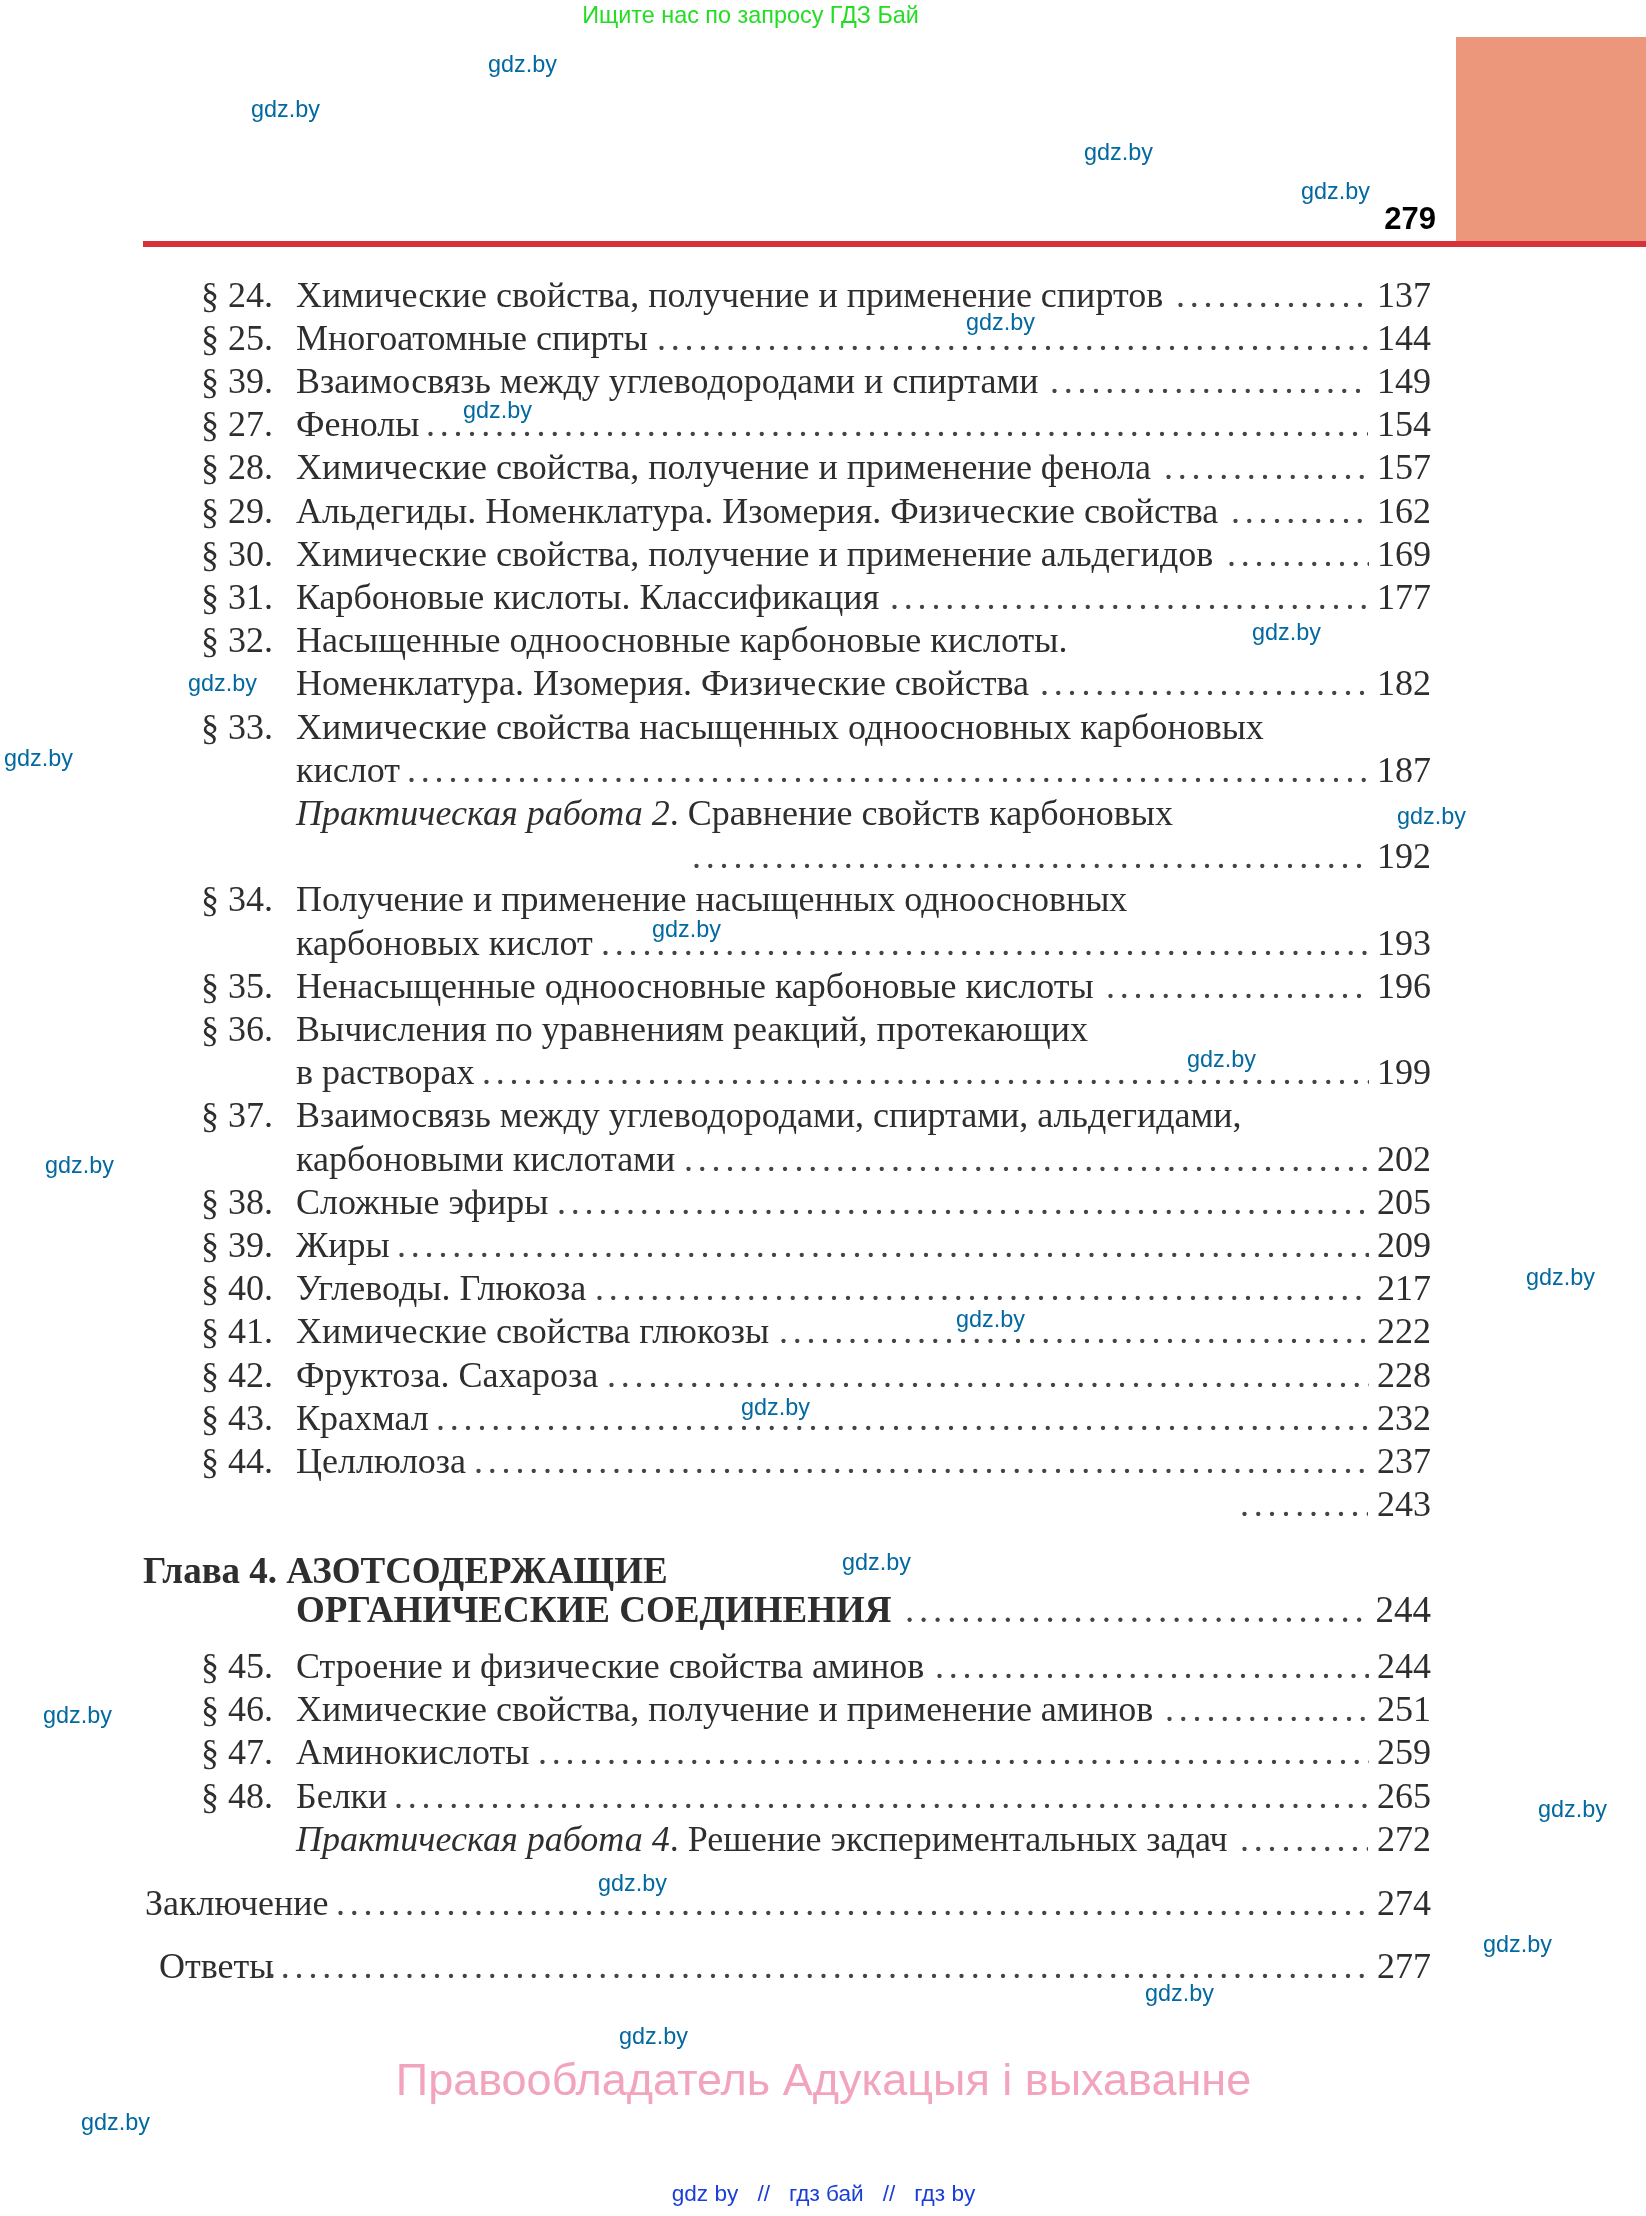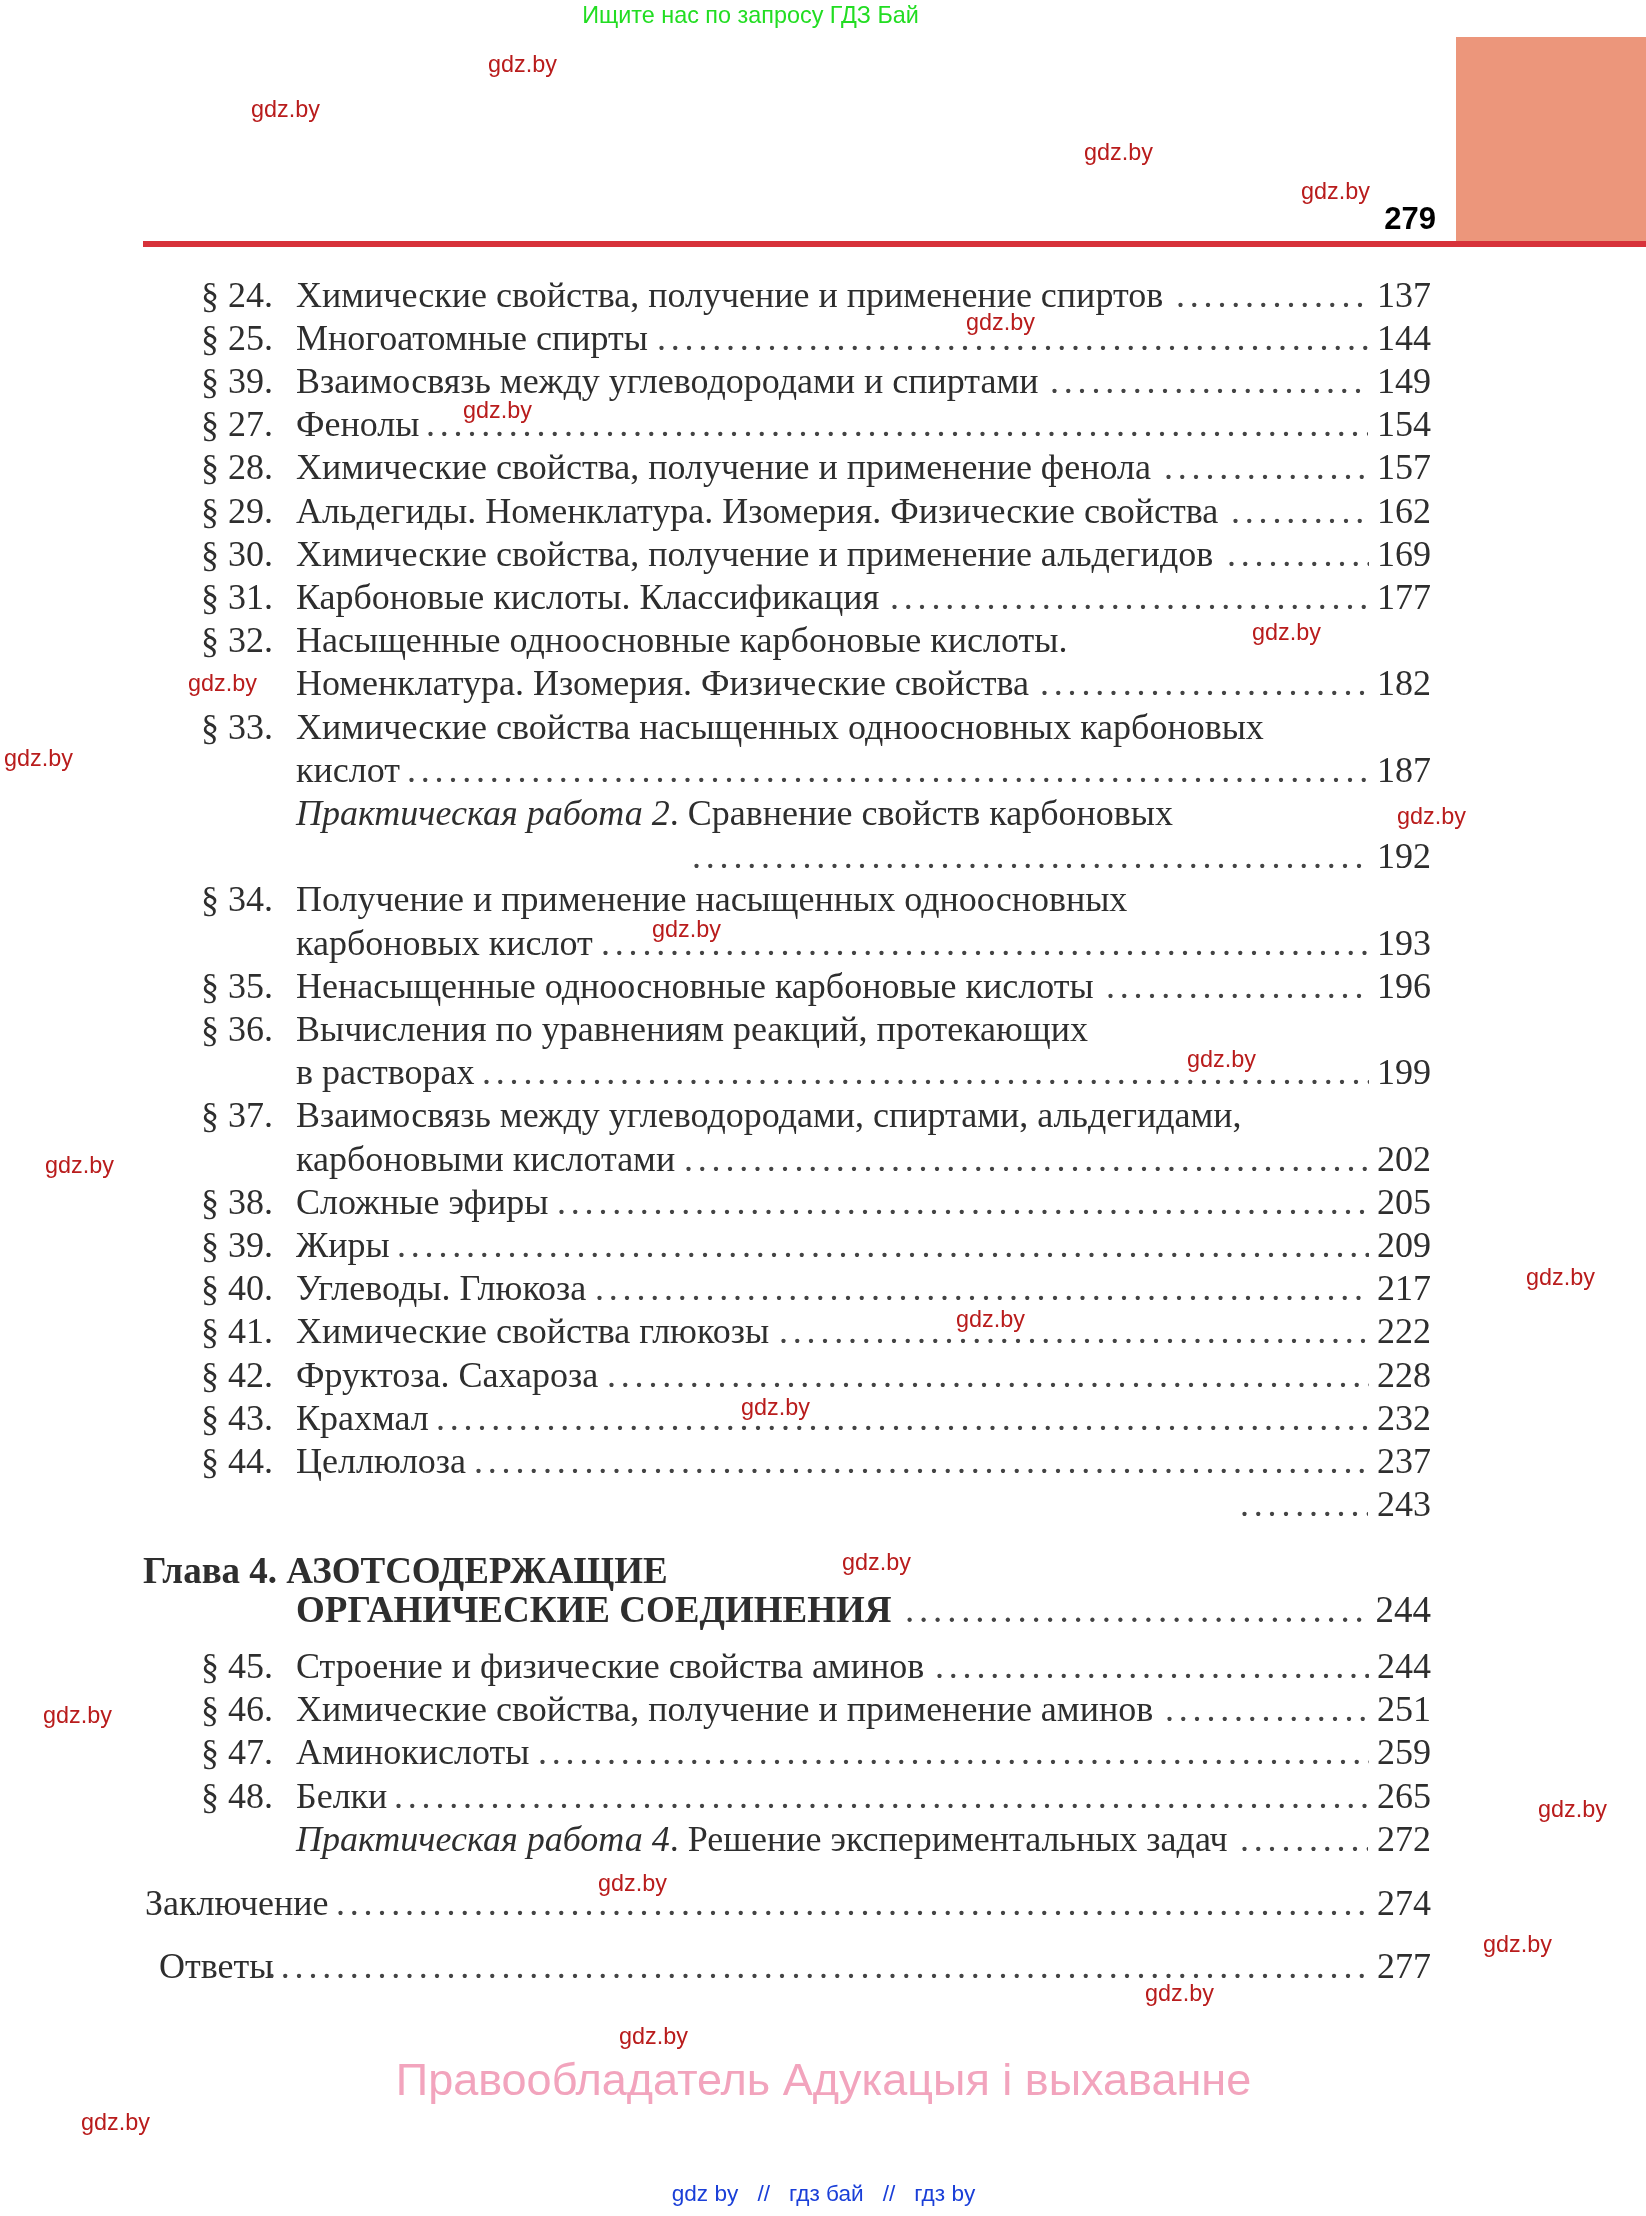--- a/index.html
+++ b/index.html
@@ -13,21 +13,21 @@
   #page-number { left:1322px; width:114px; top:201px; text-align:right; font-size:31px; font-weight:bold; color:#000000; }
 
   .toc-row { position:absolute; left:0; width:1647px; height:44px; font-family:"Liberation Serif","DejaVu Serif",serif; font-size:36px; color:#2e2e2e; }
   .toc-row .sec { position:absolute; left:201px; white-space:nowrap; }
   .toc-row .title { position:absolute; white-space:nowrap; }
   .toc-row .leader { position:absolute; overflow:hidden; white-space:nowrap; letter-spacing:4.8px; color:#444; }
   .toc-row .page { position:absolute; right:216px; text-align:right; white-space:nowrap; }
   .italic { font-style:italic; }
   .bold { font-weight:bold; }
 
-  .wm { position:absolute; font-family:"Liberation Sans","DejaVu Sans",sans-serif; font-size:23.4px; color:#b91c1c; white-space:nowrap; }
+  .wm { position:absolute; font-family:"Liberation Sans","DejaVu Sans",sans-serif; font-size:23.4px; color:#0369a1; white-space:nowrap; }
 
   #copyright { left:0; width:1647px; top:2054px; text-align:center; font-size:45px; color:#f2a4bd; }
   #footer-links { left:0; width:1647px; top:2181px; text-align:center; font-size:22.6px; color:#1a3fd8; }
   #footer-links span { margin:0 6.4px; }
 </style>
 </head>
 <body>
 
 <div id="top-banner" class="abs sans">Ищите нас по запросу ГДЗ Бай</div>
 <div id="side-tab" class="abs"></div>

